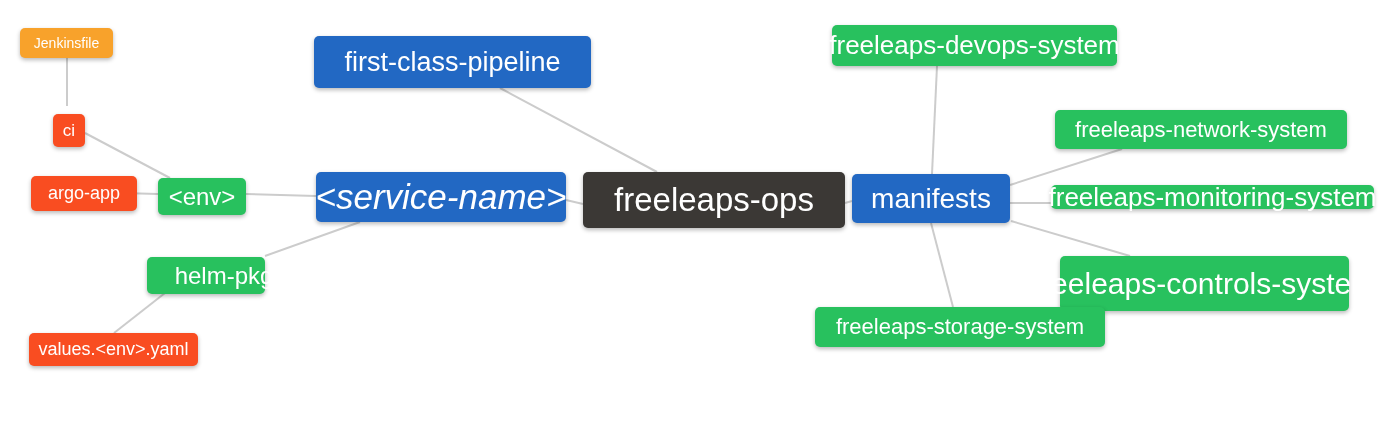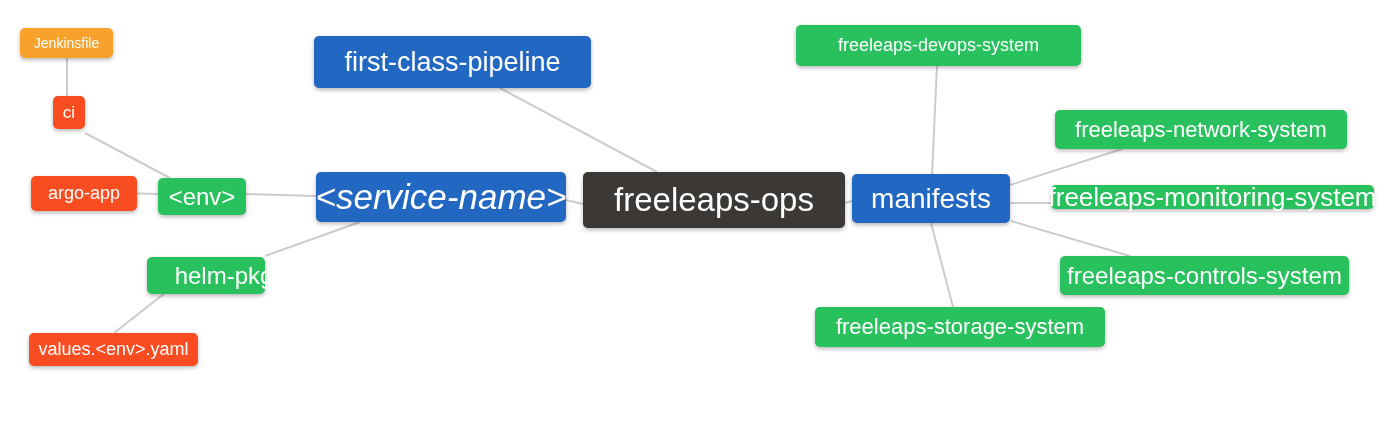--- a/index.html
+++ b/index.html
@@ -44,41 +44,41 @@
     <line x1="845" y1="203" x2="852" y2="201"></line>
     <line x1="932" y1="174" x2="937" y2="66"></line>
     <line x1="1010" y1="185" x2="1122" y2="149"></line>
     <line x1="1010" y1="203" x2="1051" y2="203"></line>
     <line x1="1011" y1="221" x2="1130" y2="256"></line>
     <line x1="931" y1="223" x2="953" y2="307"></line>
   </svg>
 
   <div class="node c-orange" style="left:20px;  top:28px;  width:93px;  height:30px; font-size:14px;">Jenkinsfile</div>
 
-  <div class="node c-red" style="left:53px;  top:96px; width:32px;  height:33px; font-size:17px;">ci</div>
+  <div class="node c-red" style="left:53px;  top:114px; width:32px;  height:33px; font-size:17px;">ci</div>
 
   <div class="node c-red" style="left:31px;  top:176px; width:106px;  height:35px; font-size:18px;">argo-app</div>
 
   <div class="node c-green" style="left:158px; top:178px; width:88px;  height:37px; font-size:24px;">&lt;env&gt;</div>
 
   <div class="node c-green" style="left:147px; top:257px; width:118px; height:37px; font-size:24px;padding-left:36px;">helm-pkg</div>
 
   <div class="node c-red" style="left:8px;   top:333px; width:169px; height:33px; font-size:18px;margin-left:21px;">values.&lt;env&gt;.yaml</div>
 
   <div class="node c-blue" style="left:314px; top:36px;  width:277px; height:52px; font-size:27px;">first-class-pipeline</div>
 
   <div class="node c-blue" style="left:316px; top:172px; width:250px; height:50px; font-size:35px;font-style:italic;">&lt;service-name&gt;</div>
 
   <div class="node c-dark" style="left:583px; top:172px; width:262px; height:56px; font-size:33px;">freeleaps-ops</div>
 
   <div class="node c-blue" style="left:852px; top:174px; width:158px; height:49px; font-size:28px;">manifests</div>
 
-  <div class="node c-green" style="left:796px; top:25px;  width:285px; height:41px; font-size:18px;">freeleaps-devops-system</div>
+  <div class="node c-green" style="left:832px; top:25px;  width:285px; height:41px; font-size:26px;">freeleaps-devops-system</div>
 
   <div class="node c-green" style="left:1055px;top:110px; width:292px; height:39px; font-size:22px;">freeleaps-network-system</div>
 
   <div class="node c-green" style="left:1051px;top:185px; width:323px; height:24px; font-size:26px;">freeleaps-monitoring-system</div>
 
-  <div class="node c-green" style="left:1060px;top:256px; width:289px; height:39px; font-size:24px;">freeleaps-controls-system</div>
+  <div class="node c-green" style="left:1060px;top:256px; width:289px; height:55px; font-size:30px;">freeleaps-controls-system</div>
 
   <div class="node c-green" style="left:815px; top:307px; width:290px; height:40px; font-size:22px;">freeleaps-storage-system</div>
 
 </div>
 
 </body></html>

